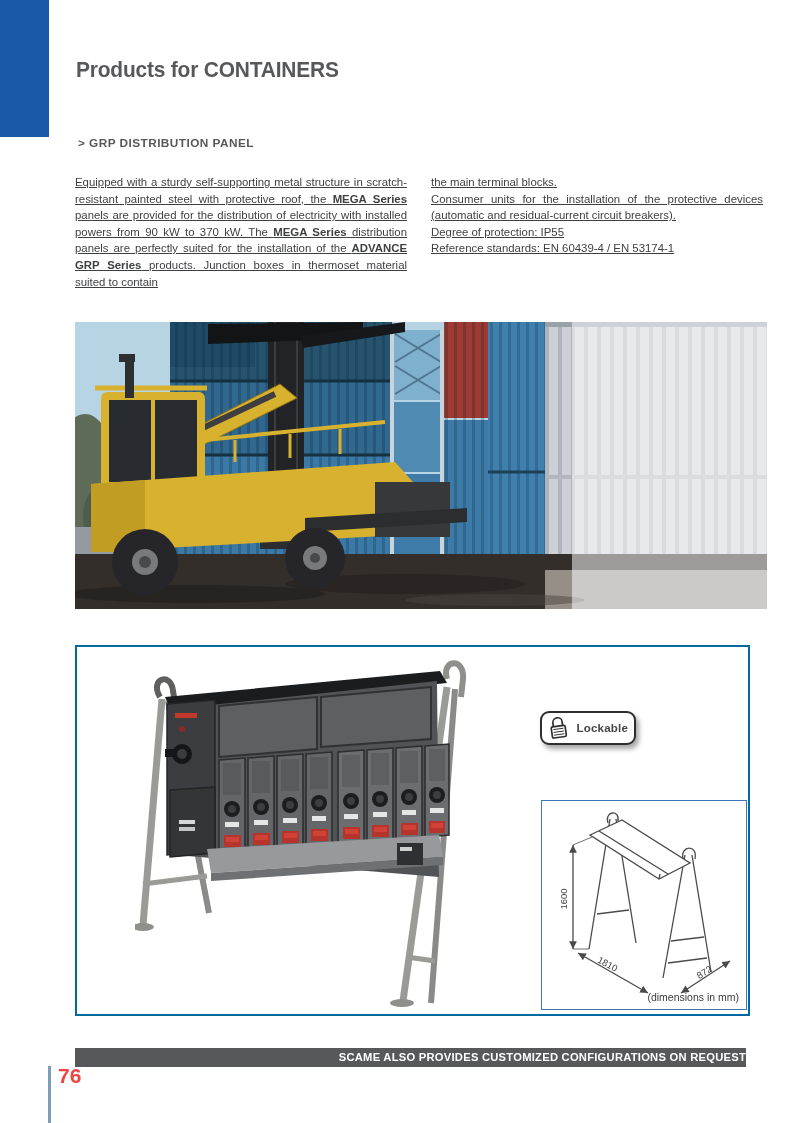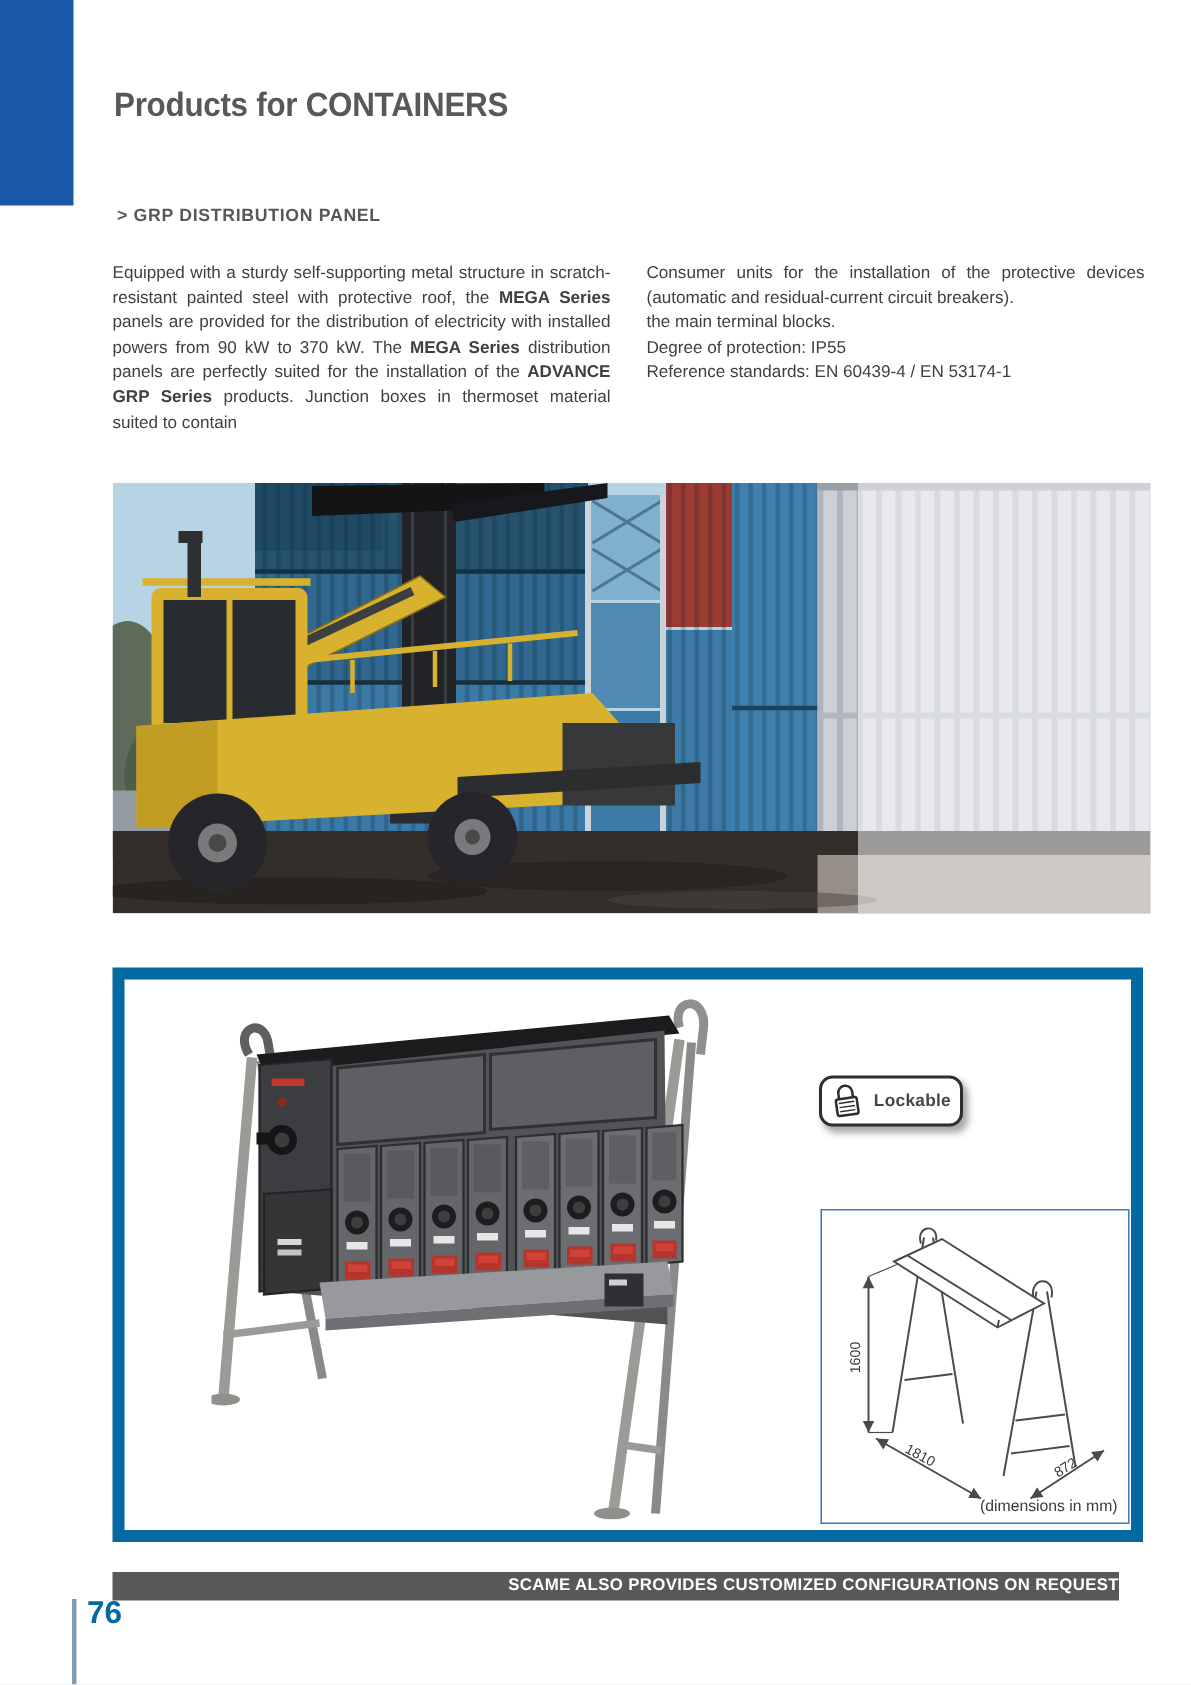--- a/index.html
+++ b/index.html
@@ -16,29 +16,29 @@
     white-space:nowrap;
   }
   .section-heading{
     position:absolute;left:78px;top:136px;font-size:11.8px;font-weight:bold;
     color:#57585a;letter-spacing:.45px;white-space:nowrap;
   }
   
   .col{position:absolute;top:174px;width:332px;font-size:11.4px;line-height:16.6px;text-align:justify;}
   .col-left{left:75px;}
   .col-right{left:431px;}
-  .col p{margin:0;}
+  .col p{margin:0;text-decoration:underline;}
   .b{font-weight:bold;}
   
   .hero{position:absolute;left:75px;top:322px;width:692px;height:287px;overflow:hidden;}
   .hero svg{display:block;}
   
   .figure-box{
     position:absolute;left:75px;top:645px;width:671px;height:367px;
-    border:8px solid #0369a1;background:#fff;
+    border:2px solid #0369a1;background:#fff;
   }
   .panel-art{position:absolute;left:58px;top:10px;width:338px;height:350px;}
   .lockable-badge{
     position:absolute;left:463px;top:64px;width:96px;height:34px;
     border:2px solid #2e2e2e;border-radius:9px;background:#fff;
     box-shadow:3px 4px 5px rgba(0,0,0,.35);
     display:flex;align-items:center;gap:8px;padding:0 6px;box-sizing:border-box;
   }
   .lockable-badge .label{font-size:11.5px;font-weight:bold;color:#454648;letter-spacing:.2px;}
   .dim-box{
@@ -47,37 +47,37 @@
   }
   .caption{position:absolute;left:14px;bottom:7px;font-size:10.8px;color:#3e3f41;white-space:nowrap;}
   
   .banner{
     position:absolute;left:75px;top:1048px;width:671px;height:19px;background:#57585a;
     color:#ffffff;font-size:11.2px;font-weight:bold;text-align:right;line-height:19px;
     letter-spacing:.25px;
   }
   
   .footer-line{position:absolute;left:48px;top:1066px;width:3px;height:57px;background:#7d9db8;}
-  .page-number{position:absolute;left:58px;top:1064px;font-size:21px;font-weight:bold;color:#0369a1;}
+  .page-number{position:absolute;left:58px;top:1064px;font-size:21px;font-weight:bold;color:#ef4444;}
 </style>
 </head>
 <body>
 
 <div class="page">
 
   <div class="corner-block"></div>
   <div class="page-title">Products for CONTAINERS</div>
   <div class="section-heading">&gt; GRP DISTRIBUTION PANEL</div>
 
   <div class="col col-left">
     <p><span>Equipped with a sturdy self-supporting metal structure in scratch-resistant painted steel with protective roof, the </span><span class="b">MEGA Series</span><span> panels are provided for the distribution of electricity with installed powers from 90 kW to 370 kW. The </span><span class="b">MEGA Series</span><span> distribution panels are perfectly suited for the installation of the </span><span class="b">ADVANCE GRP Series</span><span> products. Junction boxes in thermoset material suited to contain</span></p>
   </div>
   <div class="col col-right">
+    <p>the main terminal blocks.</p>
     <p>Consumer units for the installation of the protective devices (automatic and residual-current circuit breakers).</p>
-    <p>the main terminal blocks.</p>
     <p>Degree of protection: IP55</p>
     <p>Reference standards: EN 60439-4 / EN 53174-1</p>
   </div>
 
   <div class="hero">
     <svg width="692" height="287" viewBox="0 0 692 287">
       <defs>
         <pattern id="ribs" patternUnits="userSpaceOnUse" width="9" height="10">
           <line x1="2.5" y1="0" x2="2.5" y2="10" stroke="rgba(8,30,46,0.22)" stroke-width="3"></line>
         </pattern>

